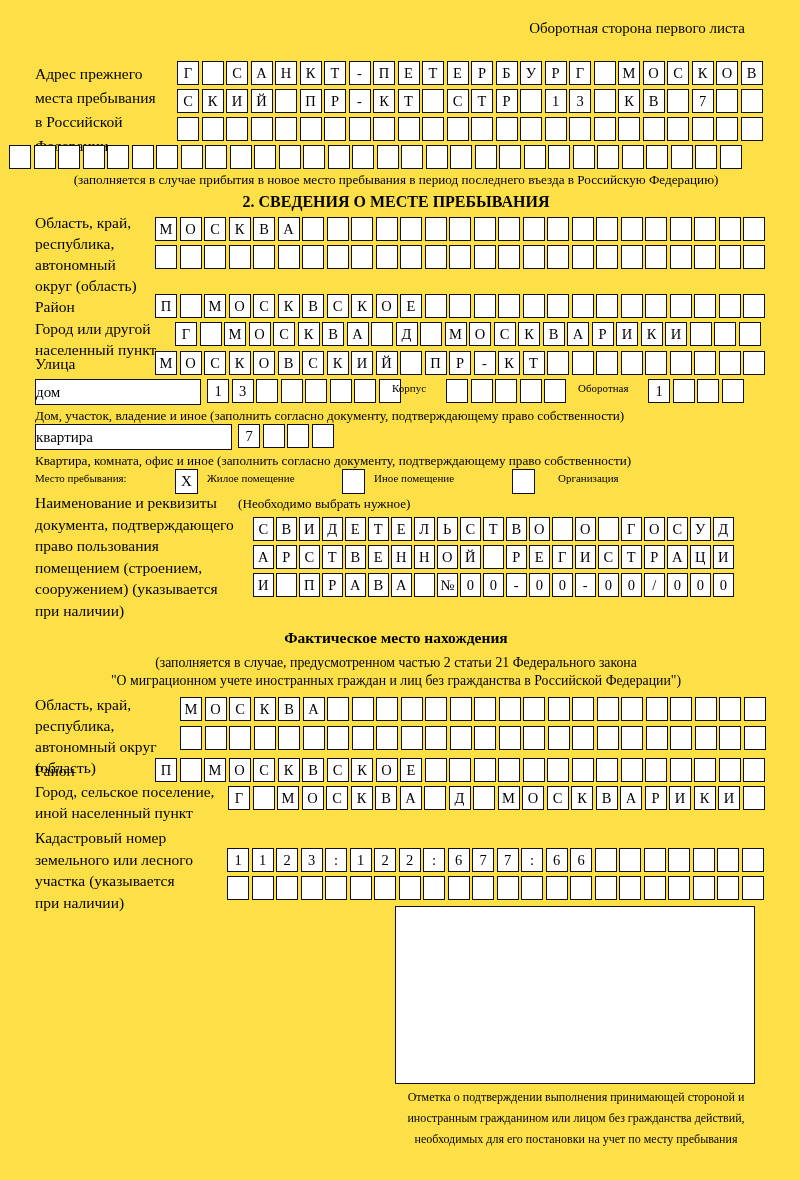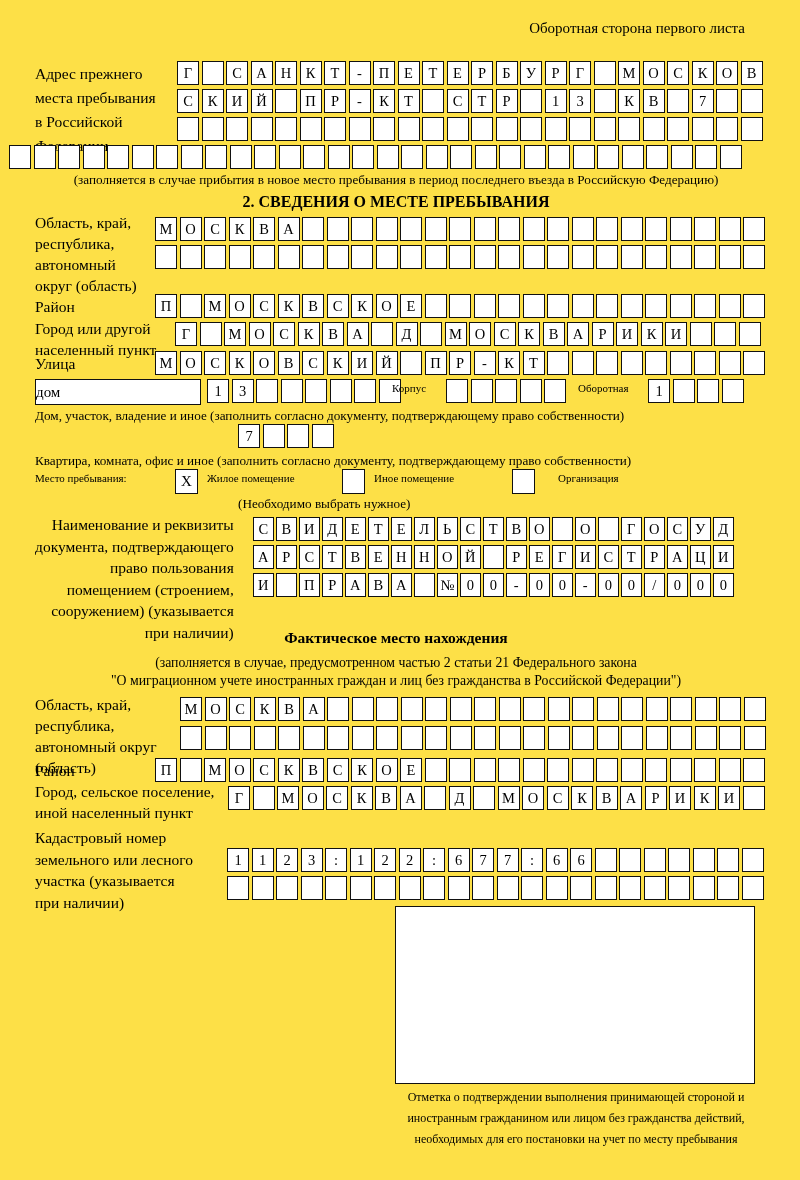--- a/index.html
+++ b/index.html
@@ -329,38 +329,41 @@
     </div>
   <div class="inline-label" style="left:578px;top:382px;">Оборотная</div>
   <div class="cellrow" style="left:648px;top:379px">
       <span class="cell">1</span>
       <span class="cell"></span>
       <span class="cell"></span>
       <span class="cell"></span>
     </div>
   <div class="abs caption" style="left:35px;top:408px;">Дом, участок, владение и иное (заполнить согласно документу, подтверждающему право собственности)</div>
 
+  <div class="fieldrect" style="left:35px;top:424px;width:195px;">
+    <span>квартира</span>
+  </div>
   <div class="cellrow" style="left:238px;top:424px">
       <span class="cell">7</span>
       <span class="cell"></span>
       <span class="cell"></span>
       <span class="cell"></span>
     </div>
   <div class="abs caption" style="left:35px;top:453px;">Квартира, комната, офис и иное (заполнить согласно документу, подтверждающему право собственности)</div>
 
   <div class="inline-label" style="left:35px;top:472px;">Место пребывания:</div>
   <div class="checkbox" style="left:175px;top:469px;">X</div>
   <div class="inline-label" style="left:207px;top:472px;">Жилое помещение</div>
   <div class="checkbox" style="left:342px;top:469px;"></div>
   <div class="inline-label" style="left:374px;top:472px;text-align:right;">Иное помещение</div>
   <div class="checkbox" style="left:512px;top:469px;"></div>
   <div class="inline-label" style="left:558px;top:472px;">Организация</div>
   <div class="abs caption" style="left:238px;top:496px;">(Необходимо выбрать нужное)</div>
 
-  <div class="abs label" style="left:35px;top:514px;line-height:21.5px;text-align:right;">Наименование и реквизиты
+  <div class="abs label" style="left:35px;top:492px;line-height:21.5px;">Наименование и реквизиты
 документа, подтверждающего
 право пользования
 помещением (строением,
 сооружением) (указывается
 при наличии)</div>
   <div class="cellrow narrow" style="left:253px;top:517px">
       <span class="cell">С</span>
       <span class="cell">В</span>
       <span class="cell">И</span>
       <span class="cell">Д</span>

